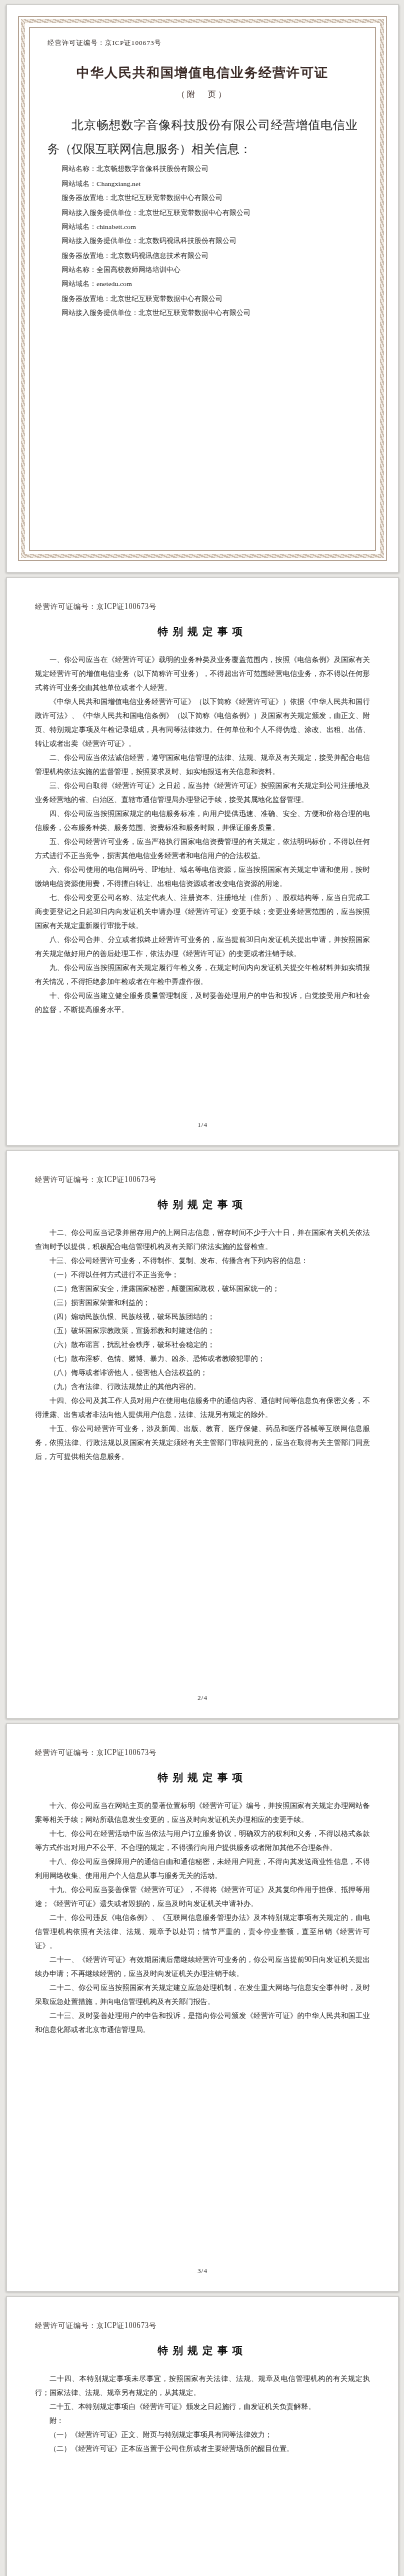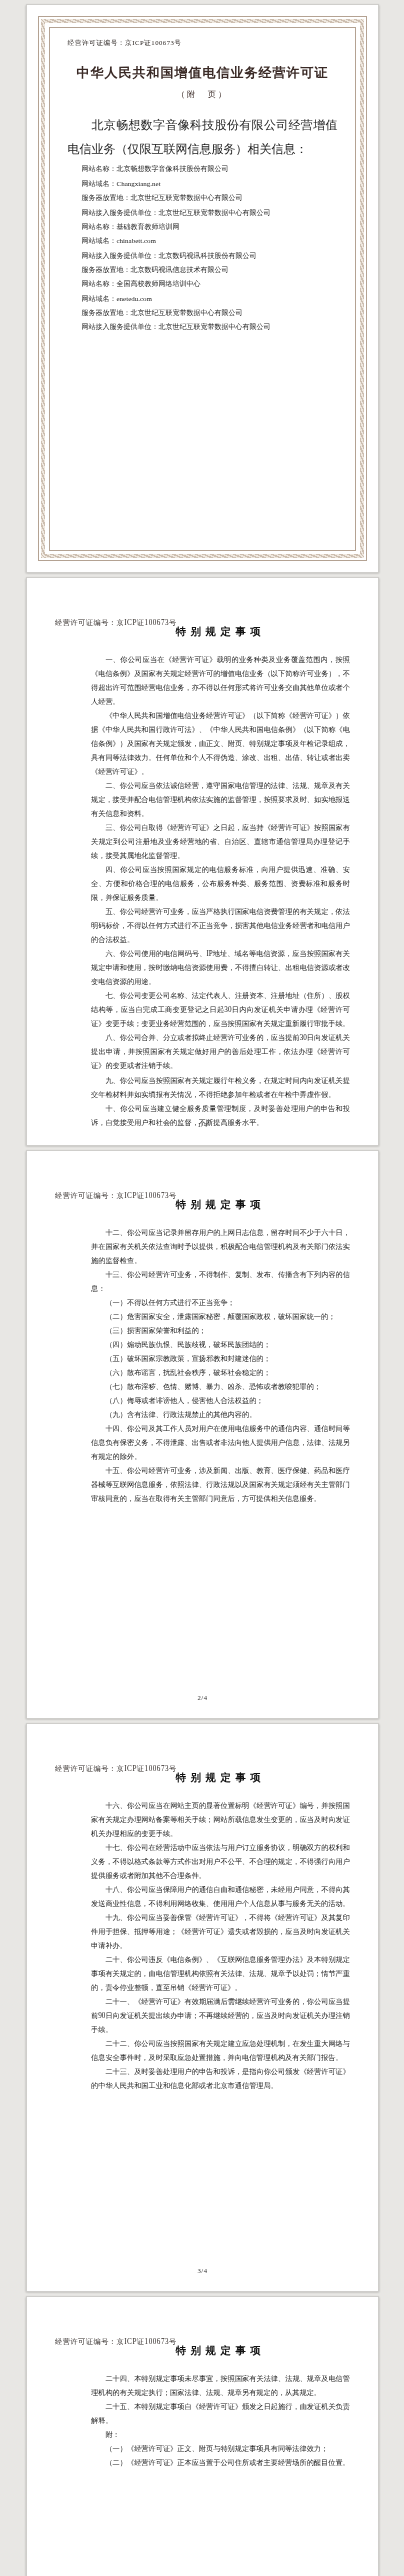--- a/index.html
+++ b/index.html
@@ -4,30 +4,29 @@
 <style>
   html,body{margin:0;padding:0;}
   body{
     width:405px;
     background:#e8e7e4;
     font-family:"Liberation Serif","DejaVu Serif",serif;
     color:#1a1a1a;
   }
   .canvas{width:405px;padding:4.1px 0 2.1px 0;}
   .page{
-    width:353px;
+    width:393px;
     height:569px;
     margin:0 auto 4.1px auto;
     background:#ffffff;
     position:relative;
     box-shadow:0 0.5px 2.1px rgba(0,0,0,0.28);
     border:0.5px solid #cfcecb;
     box-sizing:border-box;
     overflow:hidden;
-    padding-left:36px;
   }
   
   .cert-outer{position:absolute;inset:11.3px;border:0.5px solid #b4a292;}
   .cert-band{
     position:absolute;inset:14px;
     border:4.6px solid #d9cfc4;
     border-image:repeating-linear-gradient(45deg,#cdbfb1 0 2.6px,#efe8df 2.6px 5.2px) 9;
   }
   .cert-inner{position:absolute;inset:21.6px;border:0.5px solid #b4a292;}
   .cert-content{
@@ -66,21 +65,21 @@
     padding-left:2em;
     font-size:7px;
     line-height:2.05;
     text-align:left;
     color:#222;
   }
   .cert-line .lbl{color:#222;font-family:Liberation Serif, serif;}
   .cert-line .val{color:#222;}
   
   .prov-header{
-    position:absolute;top:40px;left:28px;
+    position:absolute;top:24px;left:28px;
     font-size:7.2px;letter-spacing:0.5px;color:#2c2623;
   }
   .prov-title{
     margin:47px 0 0 0;
     text-align:center;
     font-size:10.3px;
     font-weight:bold;
     letter-spacing:4.6px;
     color:#111;
   }
@@ -121,21 +120,20 @@
       <div class="cert-sites">
 
           <div class="site-block">
             <p class="cert-line"><span class="lbl">网站名称：</span><span class="val">北京畅想数字音像科技股份有限公司</span></p>
             <p class="cert-line"><span class="lbl">网站域名：</span><span class="val">Changxiang.net</span></p>
             <p class="cert-line"><span class="lbl">服务器放置地：</span><span class="val">北京世纪互联宽带数据中心有限公司</span></p>
             <p class="cert-line"><span class="lbl">网站接入服务提供单位：</span><span class="val">北京世纪互联宽带数据中心有限公司</span></p>
           </div>
 
           <div class="site-block">
-            <p class="cert-line"><span class="lbl">网站名称：</span><span class="val">基础教育教师培训网</span></p>
             <p class="cert-line"><span class="lbl">网站域名：</span><span class="val">chinabett.com</span></p>
             <p class="cert-line"><span class="lbl">网站接入服务提供单位：</span><span class="val">北京数码视讯科技股份有限公司</span></p>
             <p class="cert-line"><span class="lbl">服务器放置地：</span><span class="val">北京数码视讯信息技术有限公司</span></p>
           </div>
 
           <div class="site-block">
             <p class="cert-line"><span class="lbl">网站名称：</span><span class="val">全国高校教师网络培训中心</span></p>
             <p class="cert-line"><span class="lbl">网站域名：</span><span class="val">enetedu.com</span></p>
             <p class="cert-line"><span class="lbl">服务器放置地：</span><span class="val">北京世纪互联宽带数据中心有限公司</span></p>
             <p class="cert-line"><span class="lbl">网站接入服务提供单位：</span><span class="val">北京世纪互联宽带数据中心有限公司</span></p>

